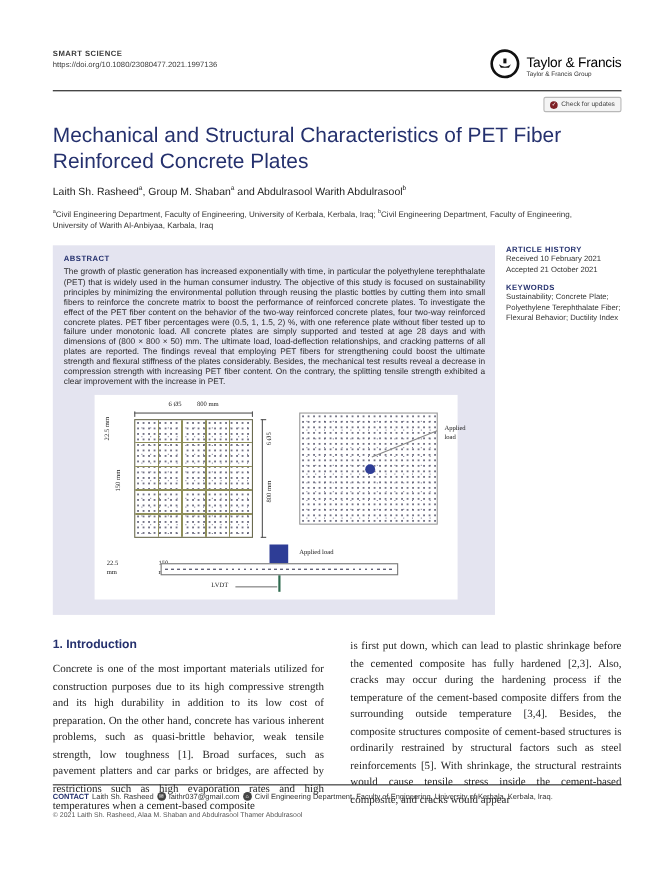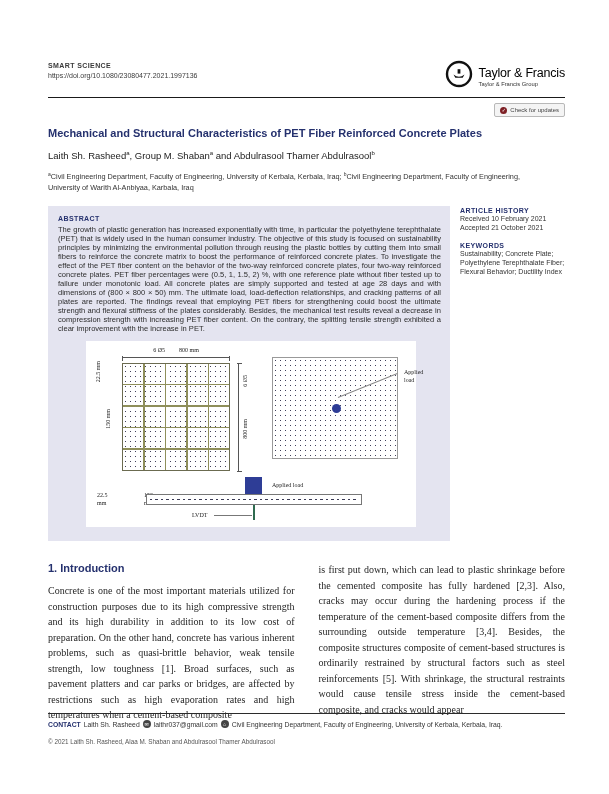--- a/index.html
+++ b/index.html
@@ -1,39 +1,39 @@
 <!DOCTYPE html>
 <html><head>
 <meta charset="utf-8">
 <style>
   html,body{margin:0;padding:0;background:#ffffff;}
   .page{
     width:609px;height:794px;position:relative;box-sizing:border-box;
     background:#fff;overflow:hidden;
     font-family:"Liberation Sans", sans-serif;color:#222;
-    padding:62px 44px 0 48px;
+    padding:46px 44px 0 48px;
   }
   
   .masthead{display:flex;justify-content:space-between;align-items:flex-start;}
   .journal-name{font-size:7px;font-weight:bold;color:#3a3a3a;letter-spacing:.4px;}
   .doi{font-size:7px;color:#3a3a3a;margin-top:3px;text-decoration:none;}
   .logo-block{display:flex;align-items:center;gap:6px;margin-top:-2px;}
   .logo-text .tf{font-size:12.5px;color:#000;font-weight:500;letter-spacing:-.2px;}
   .logo-text .tfg{font-size:5.8px;color:#333;margin-top:1px;}
   .rule{border-bottom:1.6px solid #1a1a1a;margin-top:5px;}
   .updates-row{display:flex;justify-content:flex-end;padding-top:5px;height:14px;}
   .check-updates{
     display:inline-flex;align-items:center;gap:3px;border:1px solid #b8b8b8;background:#f4f4f4;
     border-radius:2px;padding:1px 5px;font-size:6px;color:#444;cursor:pointer;
     font-family:"Liberation Sans", sans-serif;
   }
   .crossmark{width:7px;height:7px;border-radius:50%;background:#7d1f24;color:#fff;
     font-size:5px;line-height:7px;text-align:center;display:inline-block;}
   
-  .title{font-size:11px;font-weight:bold;color:#25316e;margin:10px 0 0 0;line-height:1.25;}
+  .title{font-size:19px;font-weight:normal;color:#25316e;margin:10px 0 0 0;line-height:1.25;}
   .authors{font-size:9.5px;color:#222;margin-top:9px;}
   .authors sup{font-size:6px;}
   .affiliations{font-size:7.3px;color:#333;margin-top:10px;line-height:1.4;max-width:505px;}
   .affiliations sup{font-size:5px;}
   
   .abstract-grid{display:flex;gap:10px;margin-top:13px;}
   .abstract-panel{flex:0 0 402px;box-sizing:border-box;background:#e4e4f0;padding:9px 9px 14px 10px;}
   .mini-heading{font-size:7px;font-weight:bold;color:#25316e;letter-spacing:.4px;}
   .abs-text{font-size:7.55px;line-height:1.2;text-align:justify;color:#2c2c2c;margin:3px 0 0 0;}
   .sidebar{flex:1;padding-top:1px;}
@@ -130,21 +130,21 @@
 
   <div class="updates-row">
     <span class="check-updates">
       <span class="crossmark">✓</span>
       <span>Check for updates</span>
     </span>
   </div>
 
   <h1 class="title">Mechanical and Structural Characteristics of PET Fiber Reinforced Concrete Plates</h1>
 
-  <div class="authors"><span>Laith Sh. Rasheed</span><sup>a</sup><span>, </span><span>Group M. Shaban</span><sup>a</sup><span> and </span><span>Abdulrasool Thamer Abdulrasool</span><sup>b</sup></div>
+  <div class="authors"><span>Laith Sh. Rasheed</span><sup>a</sup><span>, </span><span>Group M. Shaban</span><sup>a</sup><span> and </span><span>Abdulrasool Warith Abdulrasool</span><sup>b</sup></div>
 
   <div class="affiliations"><sup>a</sup><span>Civil Engineering Department, Faculty of Engineering, University of Kerbala, Kerbala, Iraq; </span><sup>b</sup><span>Civil Engineering Department, Faculty of Engineering, University of Warith Al-Anbiyaa, Karbala, Iraq</span></div>
 
   <div class="abstract-grid">
     <div class="abstract-panel">
       <div class="mini-heading">ABSTRACT</div>
       <p class="abs-text">The growth of plastic generation has increased exponentially with time, in particular the poly­ethylene terephthalate (PET) that is widely used in the human consumer industry. The objective of this study is focused on sustainability principles by minimizing the environmental pollution through reusing the plastic bottles by cutting them into small fibers to reinforce the concrete matrix to boost the performance of reinforced concrete plates. To investigate the effect of the PET fiber content on the behavior of the two-way reinforced concrete plates, four two-way reinforced concrete plates. PET fiber percentages were (0.5, 1, 1.5, 2) %, with one reference plate without fiber tested up to failure under monotonic load. All concrete plates are simply supported and tested at age 28 days and with dimensions of (800 × 800 × 50) mm. The ultimate load, load-deflection relationships, and cracking patterns of all plates are reported. The findings reveal that employing PET fibers for strengthening could boost the ultimate strength and flexural stiffness of the plates considerably. Besides, the mechanical test results reveal a decrease in compression strength with increasing PET fiber content. On the contrary, the splitting tensile strength exhibited a clear improvement with the increase in PET.</p>
 
       <div class="figure">
 

